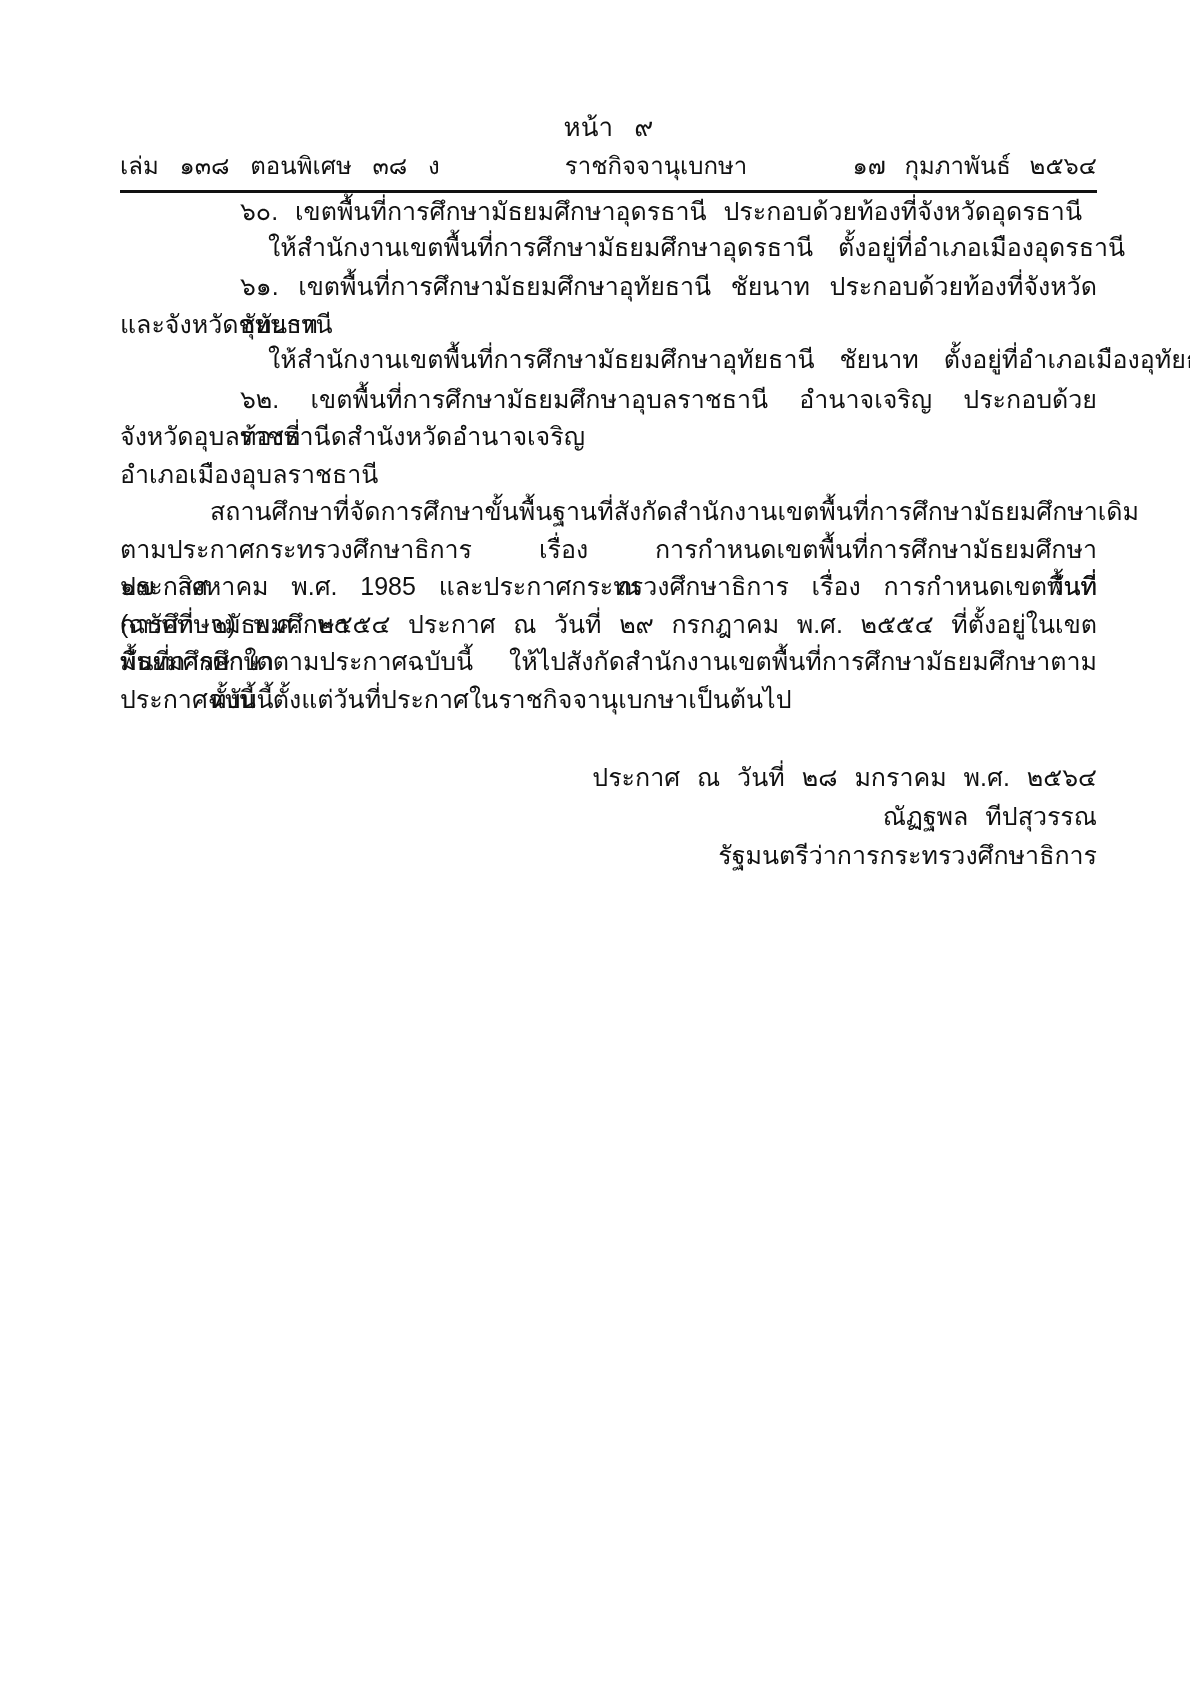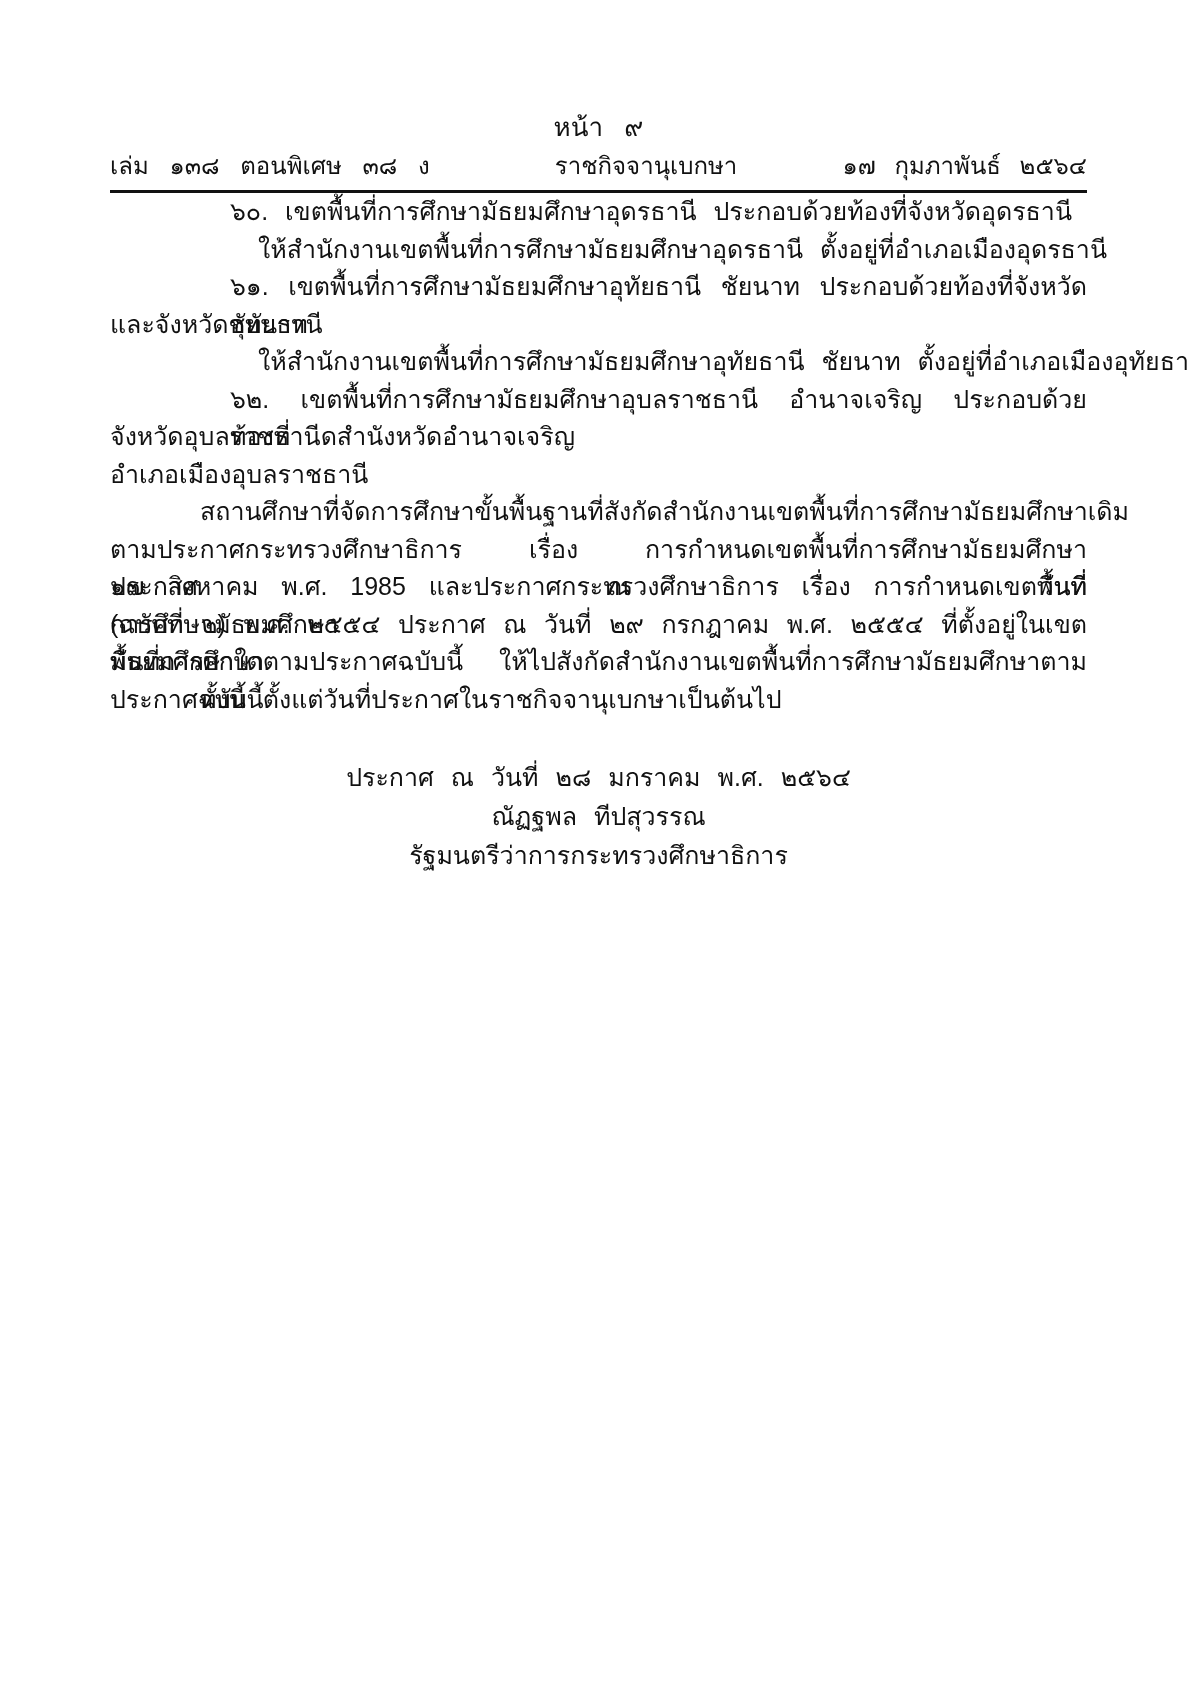--- a/index.html
+++ b/index.html
@@ -12,21 +12,21 @@
     width: 1190px;
     height: 1684px;
     margin: 0 auto;
     background: #ffffff;
     color: #111111;
     font-family: "Liberation Sans", "DejaVu Sans", sans-serif;
     overflow: hidden;
   }
   .content {
     position: absolute;
-    left: 110px;
+    left: 120px;
     top: 0;
     width: 977px;
   }
   
   .hdr-page-label {
     margin-top: 108px;
     text-align: center;
     font-size: 26px;
     line-height: 38px;
     word-spacing: 14px;
@@ -55,26 +55,26 @@
     height: 37.5px;
     word-spacing: 10px;
     white-space: nowrap;
   }
   .bline.just {
     white-space: normal;
     text-align: justify;
     text-align-last: justify;
   }
   .ind-item { padding-left: 120px; }
-  .ind-sub  { padding-left: 148px; }
+  .ind-sub  { padding-left: 148px; font-family: Liberation Mono, monospace; }
   .ind-para { padding-left: 90px;  }
   
   .signature {
     margin-top: 40px;
-    text-align: center;
+    text-align: right;
     font-size: 25px;
     line-height: 39px;
     word-spacing: 10px;
   }
 </style>
 </head>
 <body>
 
 <div class="page">
   <div class="content">

